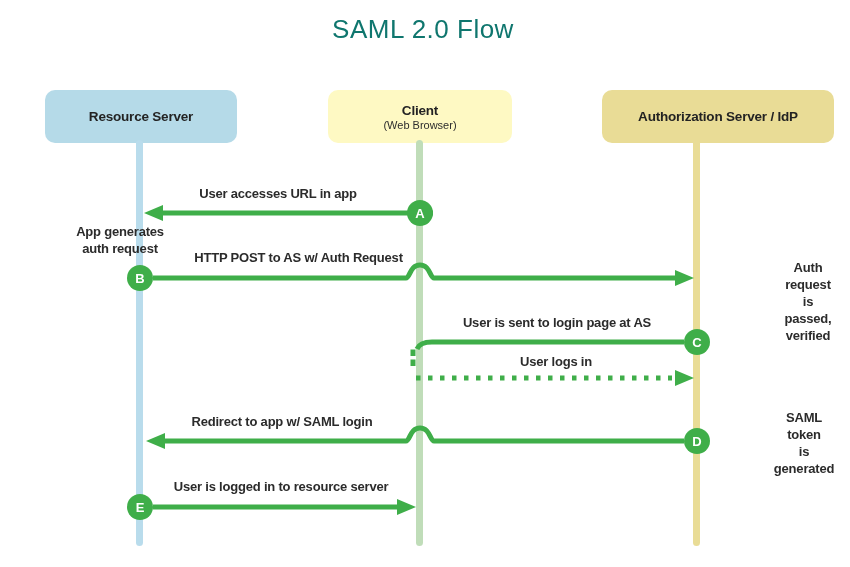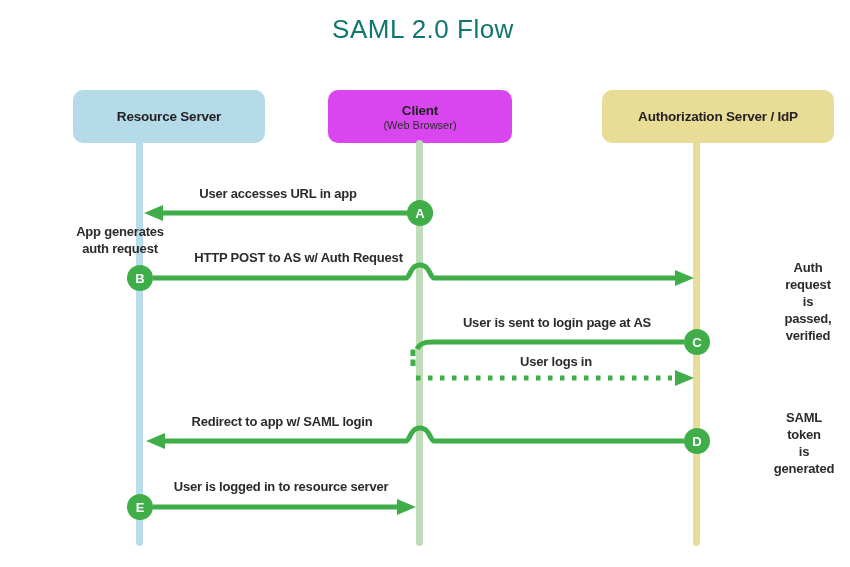--- a/index.html
+++ b/index.html
@@ -10,22 +10,22 @@
   .title{
     position:absolute;top:14px;left:0;right:4px;text-align:center;
     font-size:26px;font-weight:400;letter-spacing:0.5px;color:#0f766e;
   }
   .actor-box{
     position:absolute;top:90px;height:53px;border-radius:10px;
     display:flex;flex-direction:column;align-items:center;justify-content:center;
   }
   .actor-box .lbl{font-size:13.5px;font-weight:bold;letter-spacing:-0.2px;color:#232323;}
   .actor-box .sub{font-size:11px;font-weight:400;color:#2d2d2d;margin-top:1px;}
-  #box-resource{left:45px;width:192px;background:#b5dae8;margin-left:28px;}
-  #box-client{left:328px;width:184px;background:#d946ef;}
+  #box-resource{left:45px;width:192px;background:#b5dae8;}
+  #box-client{left:328px;width:184px;background:#fef9c3;}
   #box-idp{left:602px;width:232px;background:#e9dc96;}
   .lifeline{position:absolute;top:140px;height:406px;width:7px;border-radius:4px;}
   #line-resource{left:136px;background:#b9dcec;}
   #line-client{left:416px;background:#c0ddb9;}
   #line-idp{left:693px;background:#e9dc96;}
   svg.arrows{position:absolute;left:0;top:0;}
   .step-circle{
     position:absolute;width:26px;height:26px;border-radius:50%;background:#3fae49;
     display:flex;align-items:center;justify-content:center;
     color:#ffffff;font-size:13px;font-weight:bold;

